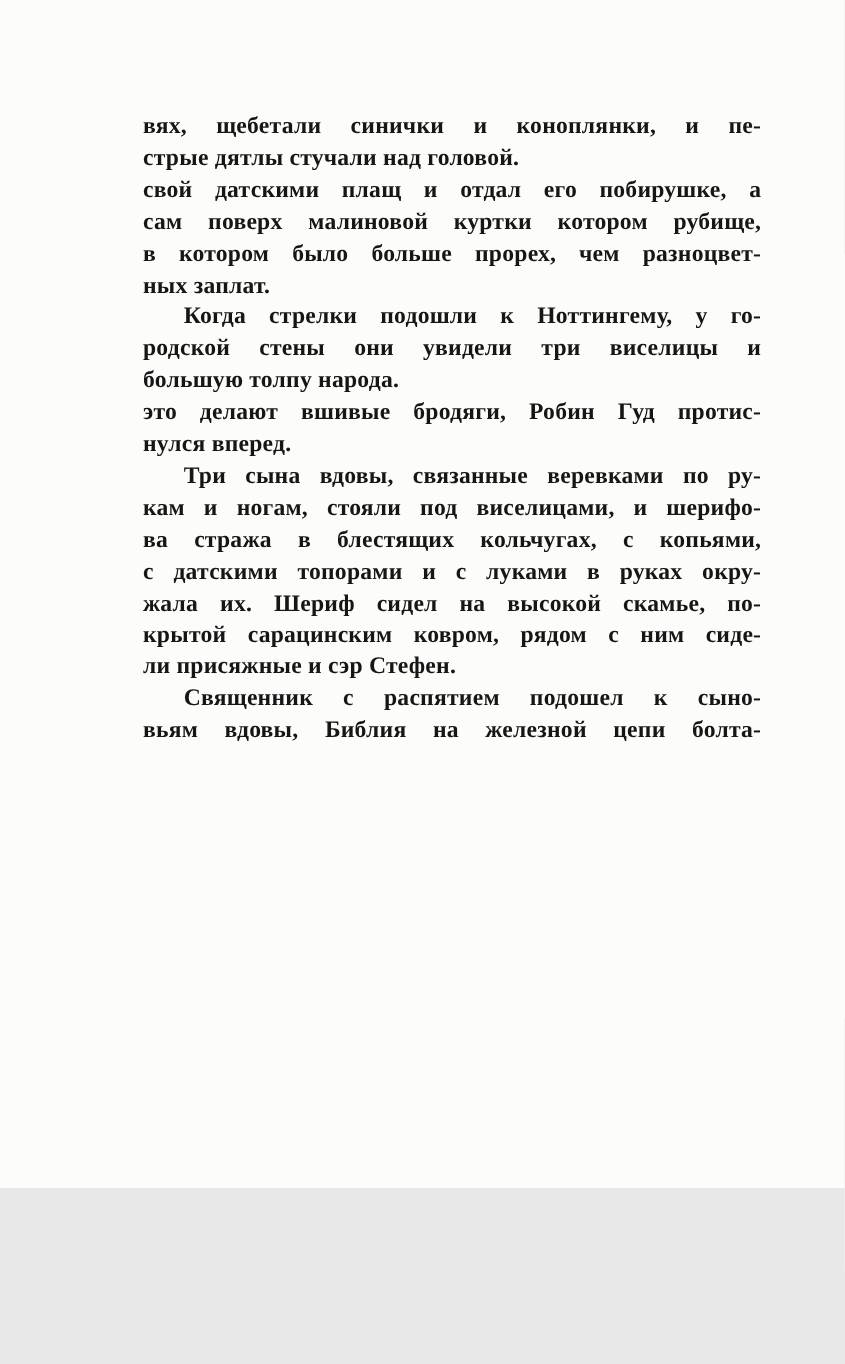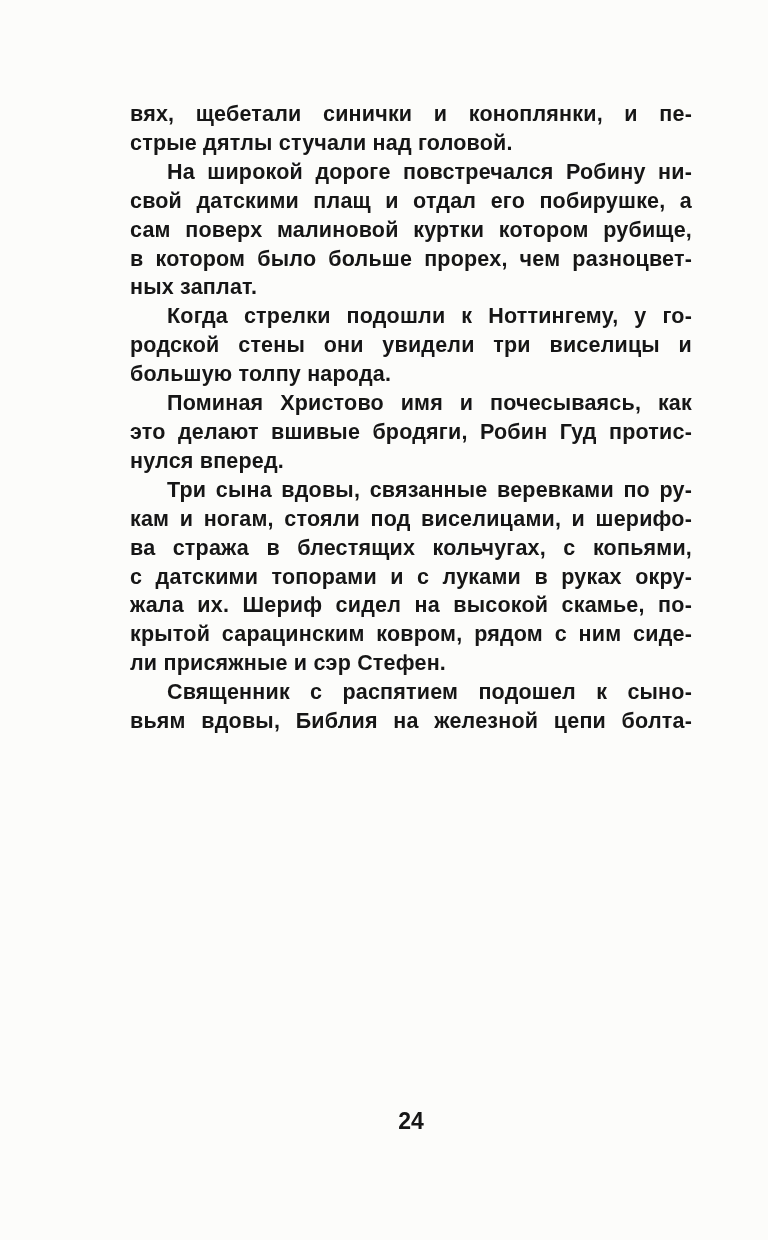--- a/index.html
+++ b/index.html
@@ -3,24 +3,24 @@
 <meta charset="utf-8">
 <style>
   html, body {
     margin: 0;
     padding: 0;
     background: #e8e8e8;
   }
   .page {
     position: relative;
     width: 768px;
-    height: 1240px;
+    height: 1080px;
     margin: 0 auto;
     background: #fcfcfa;
-    font-family: Liberation Sans, sans-serif;
+    font-family: Liberation Serif, serif;
     color: #141414;
     overflow: hidden;
   }
   .text-block {
     position: absolute;
     left: 130px;
     top: 100px;
     width: 562px;
   }
   .line {
@@ -49,29 +49,27 @@
     color: #161616;
   }
 </style>
 </head>
 <body>
 
 <div class="page">
   <div class="text-block" id="text-block">
       <div class="line">вях, щебетали синички и коноплянки, и пе-</div>
       <div class="line last">стрые дятлы стучали над головой.</div>
-      <div class="line indent">На широкой дороге повстречался Робину ни-</div>
       <div class="line">свой датскими плащ и отдал его побирушке, а</div>
       <div class="line">сам поверх малиновой куртки котором рубище,</div>
       <div class="line">в котором было больше прорех, чем разноцвет-</div>
       <div class="line last">ных заплат.</div>
       <div class="line indent">Когда стрелки подошли к Ноттингему, у го-</div>
       <div class="line">родской стены они увидели три виселицы и</div>
       <div class="line last">большую толпу народа.</div>
-      <div class="line indent">Поминая Христово имя и почесываясь, как</div>
       <div class="line">это делают вшивые бродяги, Робин Гуд протис-</div>
       <div class="line last">нулся вперед.</div>
       <div class="line indent">Три сына вдовы, связанные веревками по ру-</div>
       <div class="line">кам и ногам, стояли под виселицами, и шерифо-</div>
       <div class="line">ва стража в блестящих кольчугах, с копьями,</div>
       <div class="line">с датскими топорами и с луками в руках окру-</div>
       <div class="line">жала их. Шериф сидел на высокой скамье, по-</div>
       <div class="line">крытой сарацинским ковром, рядом с ним сиде-</div>
       <div class="line last">ли присяжные и сэр Стефен.</div>
       <div class="line indent">Священник с распятием подошел к сыно-</div>

